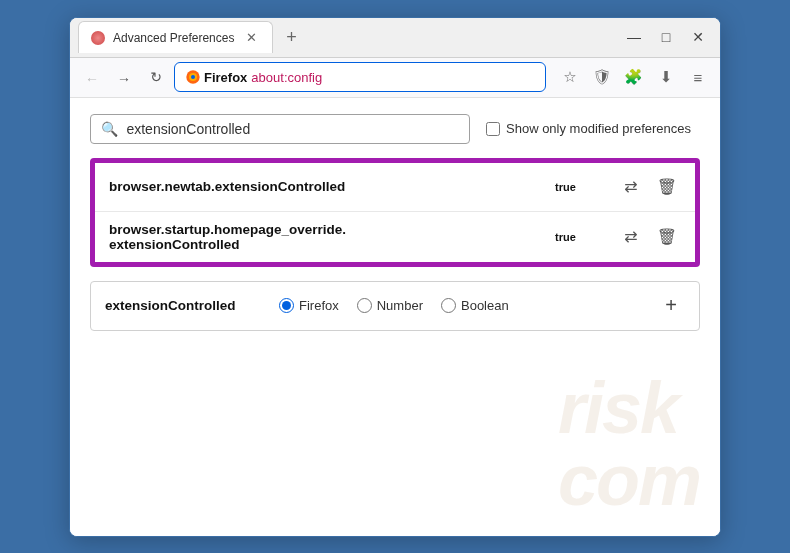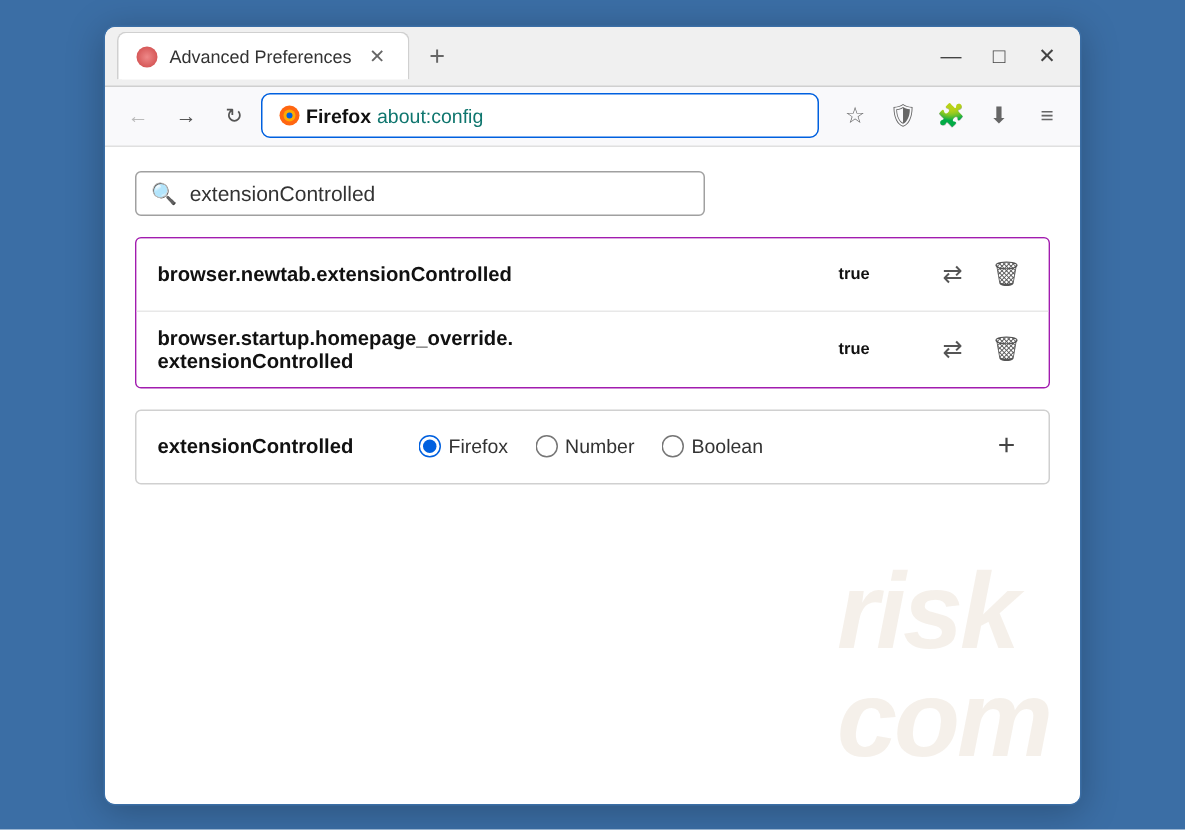--- a/index.html
+++ b/index.html
@@ -142,21 +142,21 @@
       color: #333;
       display: flex;
       align-items: center;
       gap: 4px;
     }
     .address-brand {
       font-weight: 600;
       color: #111;
     }
     .address-url {
-      color: #0f766e;
+      color: #be185d;
     }
     .nav-icons {
       display: flex;
       align-items: center;
       gap: 4px;
       margin-left: 6px;
     }
     .nav-icon-btn {
       width: 28px;
       height: 28px;
@@ -231,21 +231,21 @@
       cursor: pointer;
       white-space: nowrap;
     }
     .checkbox-label input[type="checkbox"] {
       width: 14px;
       height: 14px;
     }
 
     
     .results-table {
-      border: 1px solid #a21caf;
+      border: 5px solid #a21caf;
       border-radius: 4px;
       overflow: hidden;
       margin-bottom: 14px;
     }
     .result-row {
       display: flex;
       align-items: center;
       padding: 10px 14px;
       border-bottom: 1px solid #e8e8e8;
       background: #fff;
@@ -380,20 +380,24 @@
     <div class="watermark">
       <div>risk</div>
       <div>com</div>
     </div>
 
     <div class="search-row">
       <div class="search-box">
         <span class="search-icon">🔍</span>
         <input type="text" value="extensionControlled" style="">
       </div>
+      <label class="checkbox-label">
+        <input type="checkbox" style="">
+        <span>Show only modified preferences</span>
+      </label>
     </div>
 
     <div class="results-table">
 
       <div class="result-row">
         <span class="pref-name">browser.newtab.extensionControlled</span>
         <span class="pref-value">true</span>
         <div class="row-actions">
           <div class="action-btn">
             <span>⇄</span>

